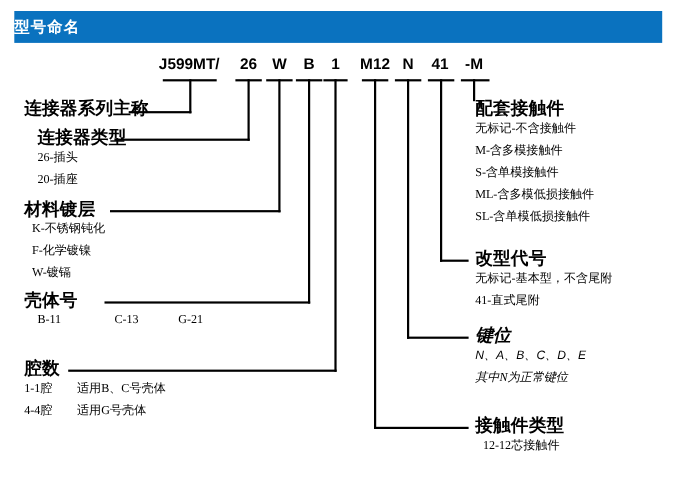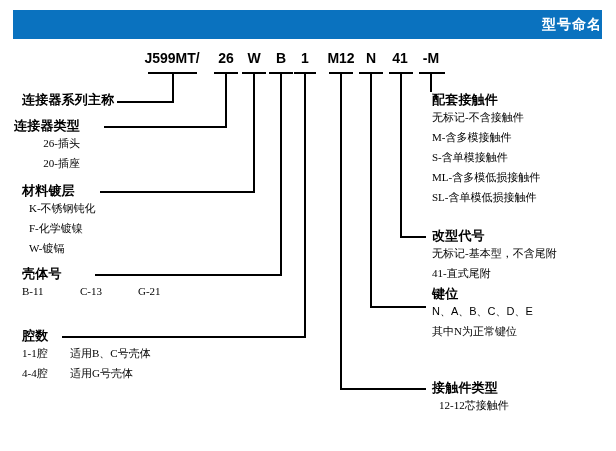--- a/index.html
+++ b/index.html
@@ -25,21 +25,21 @@
     height: 29px;
     background: #0a72bf;
   }
   #header-title {
     position: absolute;
     left: 0;
     top: 0;
     width: 100%;
     height: 47px;
     line-height: 29px;
-    text-align: right;
+    text-align: left;
     color: #ffffff;
     font-size: 14px;
     font-weight: bold;
     letter-spacing: 1px;
     font-family: "Liberation Sans", "DejaVu Sans", sans-serif;
   }
 
   
   #partnumber-row {
     position: absolute;
@@ -69,41 +69,41 @@
     background: #000000;
     width: 2px;
   }
 
   
   .blk {
     position: absolute;
     white-space: nowrap;
   }
   .blk-title {
-    font-size: 13px;
+    font-size: 16px;
     font-weight: bold;
     font-family: "Liberation Sans", "DejaVu Sans", sans-serif;
     line-height: 14px;
     letter-spacing: 0.2px;
   }
   .blk-line {
     font-size: 11px;
     font-family: "Liberation Serif", "DejaVu Serif", serif;
     line-height: 20px;
     white-space: nowrap;
   }
   .blk-line.sans {
     font-family: "Liberation Sans", "DejaVu Sans", sans-serif;
   }
   .blk-line.indent {
     padding-left: 7px;
   }
   .col-a { display: inline-block; width: 48px; }
   .col-b { display: inline-block; }
-  .shell-col { display: inline-block; width: 58px; }
+  .shell-col { display: inline-block; width: 58px; margin-left: 12px; }
 </style>
 </head>
 <body>
 
 <div id="header-bar">
   <div id="header-title">型号命名</div>
 </div>
 
 <div id="partnumber-row">
   <span class="pn-seg" style="left:172px;">J599MT/</span>
@@ -149,21 +149,21 @@
 <div class="ln-v" style="left:400px; top:72px; height:166px;"></div>
 <div class="ln-h" style="left:400px; top:236px; width:26px;"></div>
 
 <div class="ln-h" style="left:419px; top:72px; width:26px;"></div>
 <div class="ln-v" style="left:430px; top:72px; height:20px;"></div>
 
 <div class="blk" style="left:22px; top:93px;">
   <div class="blk-title">连接器系列主称</div>
 </div>
 
-<div class="blk" style="left:14px; top:119px;text-align:right;">
+<div class="blk" style="left:34px; top:119px;">
   <div class="blk-title">连接器类型</div>
   <div class="blk-line">26-插头</div>
   <div class="blk-line">20-插座</div>
 </div>
 
 <div class="blk" style="left:22px; top:184px;">
   <div class="blk-title">材料镀层</div>
   <div class="blk-line indent">K-不锈钢钝化</div>
   <div class="blk-line indent">F-化学镀镍</div>
   <div class="blk-line indent">W-镀镉</div>
@@ -194,21 +194,21 @@
   <div class="blk-line">ML-含多模低损接触件</div>
   <div class="blk-line">SL-含单模低损接触件</div>
 </div>
 
 <div class="blk" style="left:432px; top:229px;">
   <div class="blk-title">改型代号</div>
   <div class="blk-line">无标记-基本型，不含尾附</div>
   <div class="blk-line">41-直式尾附</div>
 </div>
 
-<div class="blk" style="left:432px; top:287px;">
+<div class="blk" style="left:432px; top:299px;font-style:italic;">
   <div class="blk-title">键位</div>
   <div class="blk-line sans">N、A、B、C、D、E</div>
   <div class="blk-line">其中N为正常键位</div>
 </div>
 
 <div class="blk" style="left:432px; top:381px;">
   <div class="blk-title">接触件类型</div>
   <div class="blk-line indent">12-12芯接触件</div>
 </div>
 

